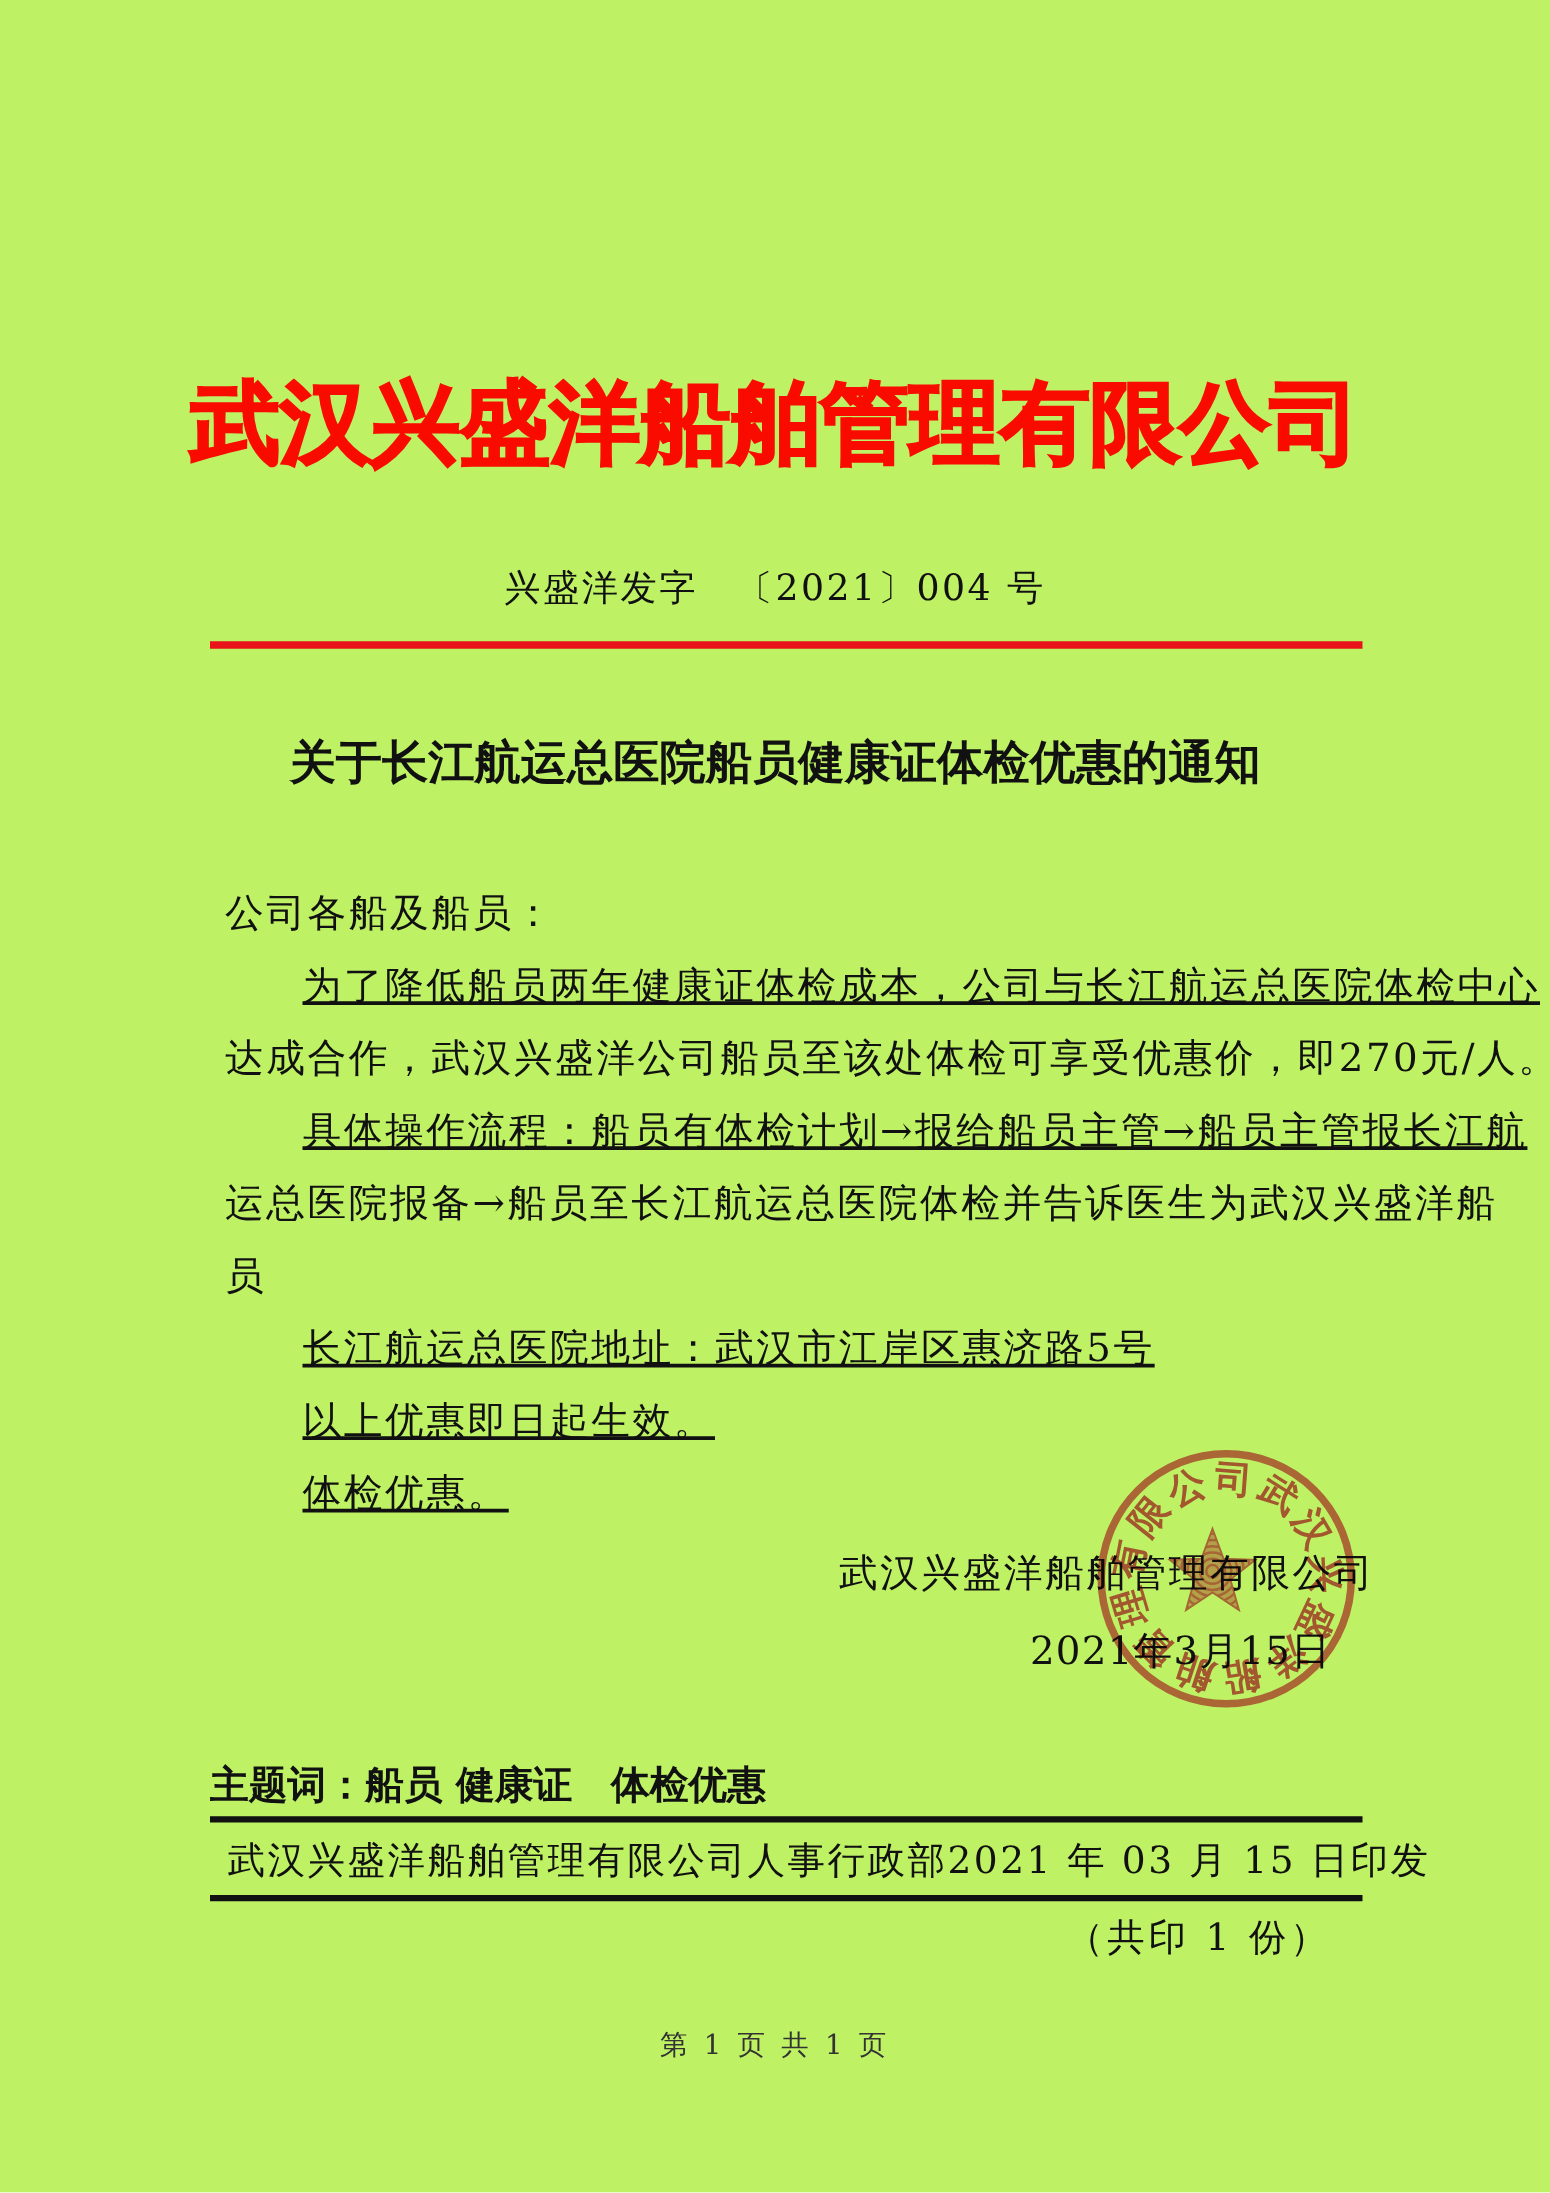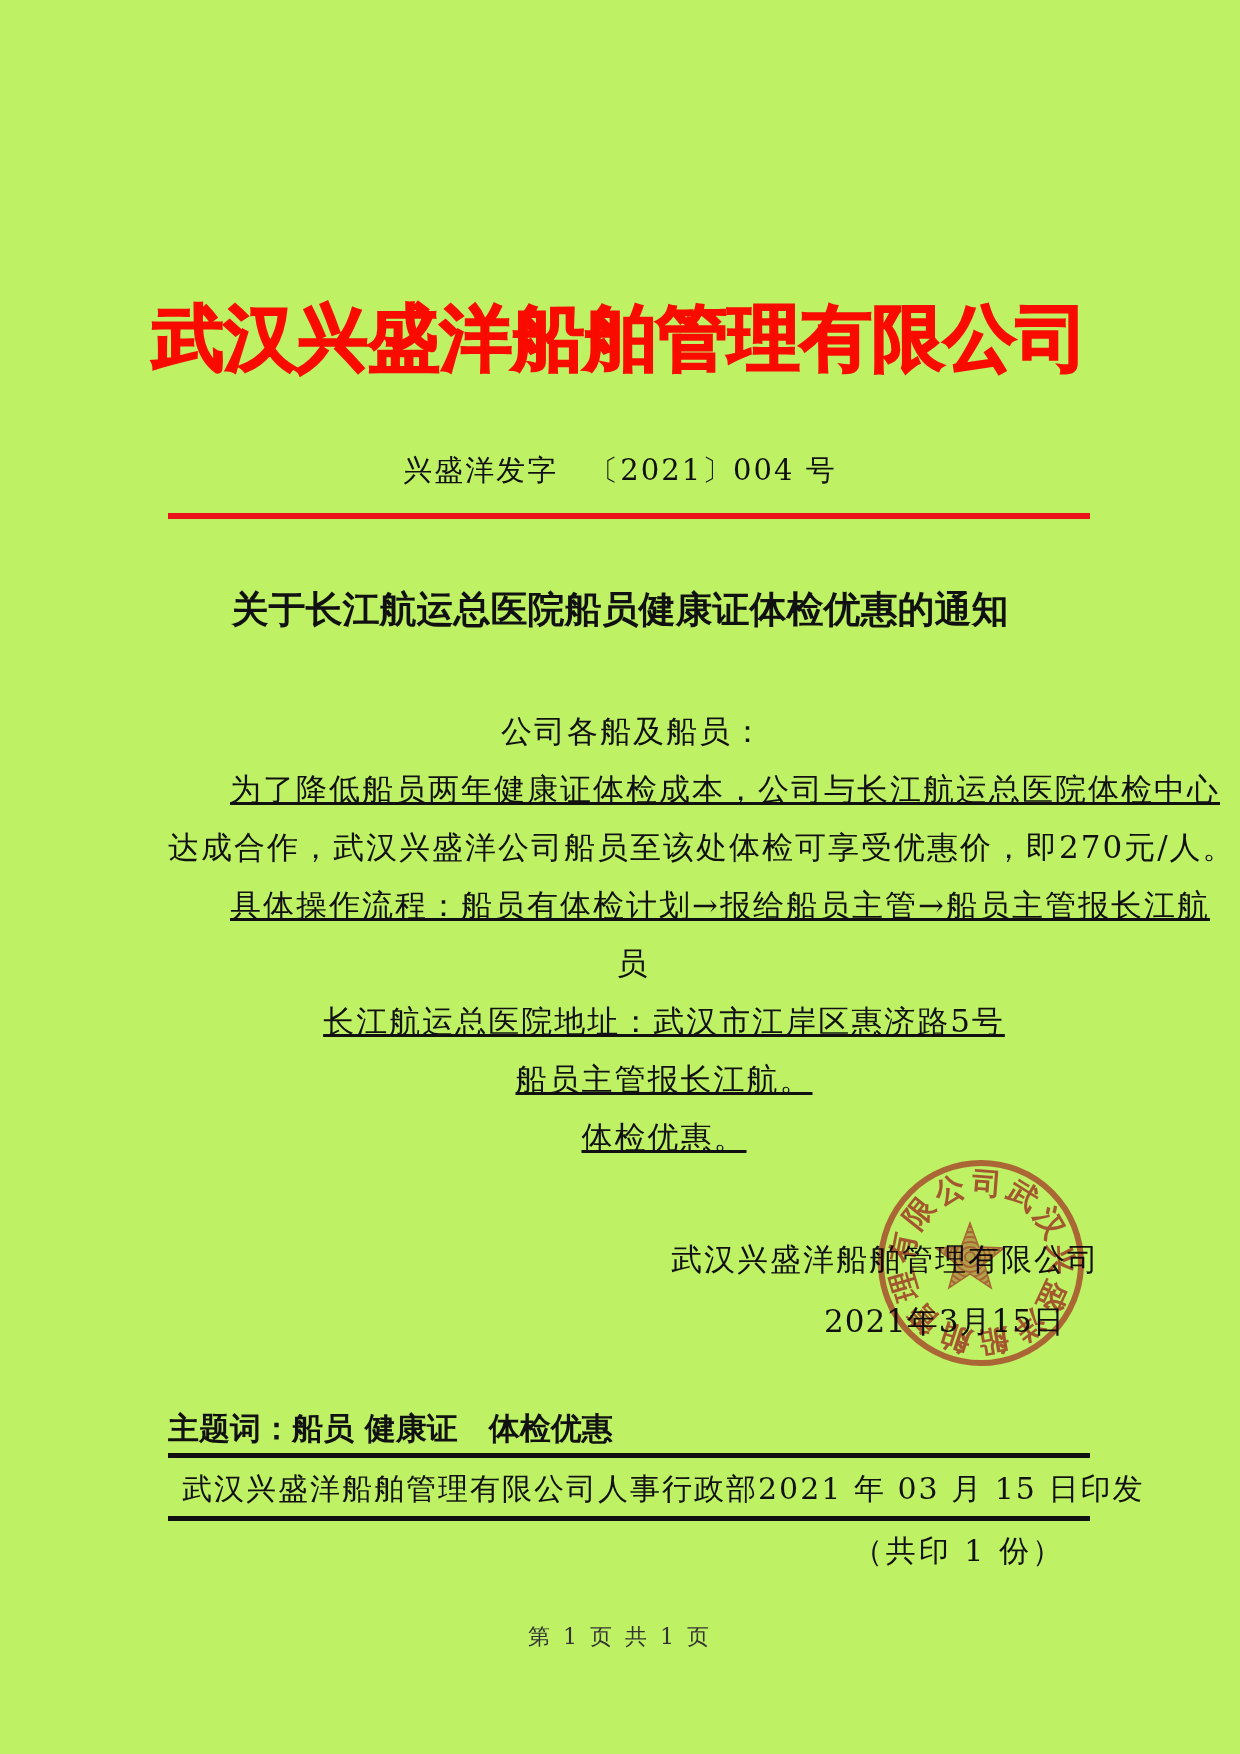--- a/index.html
+++ b/index.html
@@ -35,24 +35,23 @@
   .doc-title{
     position:absolute;left:0;right:0;top:586px;
     text-align:center;
     font-size:37px;line-height:48px;
     font-weight:bold;
     font-family:"DejaVu Sans","Liberation Sans",sans-serif;
     white-space:nowrap;
   }
   
   .body-block{
-    position:absolute;left:168px;top:702px;width:930px;
+    position:absolute;left:180px;top:702px;width:930px;
     font-size:31px;
     letter-spacing:2px;
-    text-align:center;
   }
   .bline{height:58px;line-height:58px;white-space:nowrap;}
   .indent{padding-left:62px;text-decoration:underline;}
   .sign-company{
     position:absolute;right:140px;top:1240px;
     font-size:31px;line-height:38px;letter-spacing:2px;
     z-index:2;white-space:nowrap;
   }
   .sign-date{
     position:absolute;right:175px;top:1302px;
@@ -117,23 +116,24 @@
 
   <div class="red-line"></div>
 
   <div class="doc-title">关于长江航运总医院船员健康证体检优惠的通知</div>
 
   <div class="body-block">
     <div class="bline">公司各船及船员：</div>
     <div class="bline indent">为了降低船员两年健康证体检成本，公司与长江航运总医院体检中心</div>
     <div class="bline">达成合作，武汉兴盛洋公司船员至该处体检可享受优惠价，即270元/人。</div>
     <div class="bline indent">具体操作流程：船员有体检计划→报给船员主管→船员主管报长江航</div>
+    <div class="bline">运总医院报备→船员至长江航运总医院体检并告诉医生为武汉兴盛洋船</div>
     <div class="bline">员</div>
     <div class="bline indent">长江航运总医院地址：武汉市江岸区惠济路5号</div>
-    <div class="bline indent">船员主管报长江航。</div>
+    <div class="bline indent">以上优惠即日起生效。</div>
     <div class="bline indent">体检优惠。</div>
   </div>
 
   <div class="sign-company">武汉兴盛洋船舶管理有限公司</div>
   <div class="sign-date">2021年3月15日</div>
 
   <div class="seal">
     <svg viewBox="0 0 212 212" width="212" height="212">
       <defs>
         <clipPath id="starClip">

